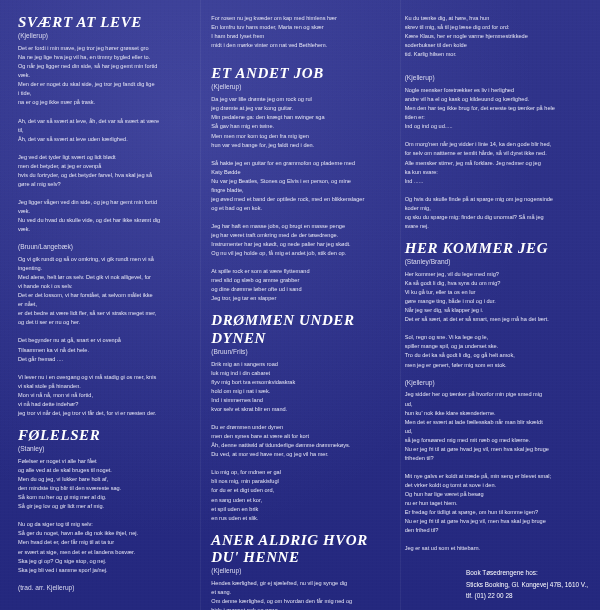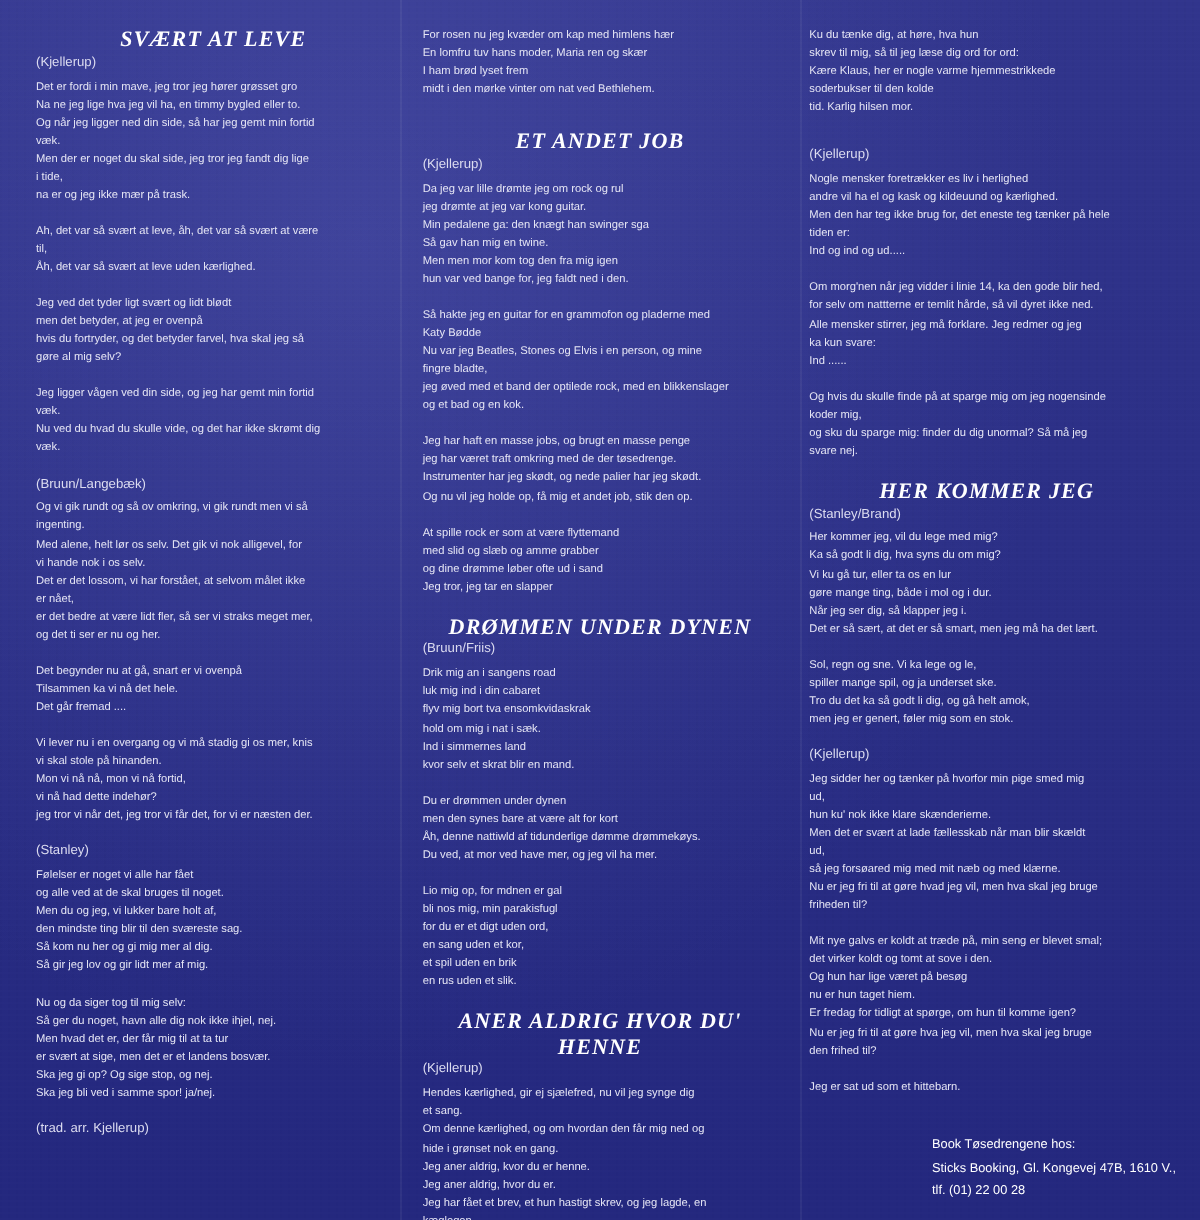--- a/index.html
+++ b/index.html
@@ -39,27 +39,26 @@
     box-sizing: border-box;
     padding: 0 8px;
     width: 33.333%;
   }
   .col.c1 { padding-left: 8px; }
   .song { margin-bottom: 9px; }
   .title {
     font-family: "Liberation Serif", serif;
     font-style: italic;
     font-weight: bold;
-    font-size: 11px;
+    font-size: 15px;
     letter-spacing: 0.6px;
     color: #ffffff;
     margin: 0 0 1px 0;
     line-height: 1.15;
     text-transform: uppercase;
-    text-align: center;
   }
   .credit {
     font-family: "Liberation Sans", sans-serif;
     font-size: 6.6px;
     color: #dcdcf0;
     margin: 0 0 4px 0;
     line-height: 1.2;
   }
   .lyrics {
     font-family: "Liberation Sans", sans-serif;
@@ -142,20 +141,21 @@
 Tilsammen ka vi nå det hele.
 Det går fremad ....
 
 Vi lever nu i en overgang og vi må stadig gi os mer, knis
 vi skal stole på hinanden.
 Mon vi nå nå, mon vi nå fortid,
 vi nå had dette indehør?
 jeg tror vi når det, jeg tror vi får det, for vi er næsten der.</div>
       </div>
       <div class="song">
+        <div class="title">Følelser</div>
         <div class="credit">(Stanley)</div>
         <div class="lyrics">Følelser er noget vi alle har fået
 og alle ved at de skal bruges til noget.
 Men du og jeg, vi lukker bare holt af,
 den mindste ting blir til den sværeste sag.
 Så kom nu her og gi mig mer al dig.
 Så gir jeg lov og gir lidt mer af mig.
 
 Nu og da siger tog til mig selv:
 Så ger du noget, havn alle dig nok ikke ihjel, nej.

